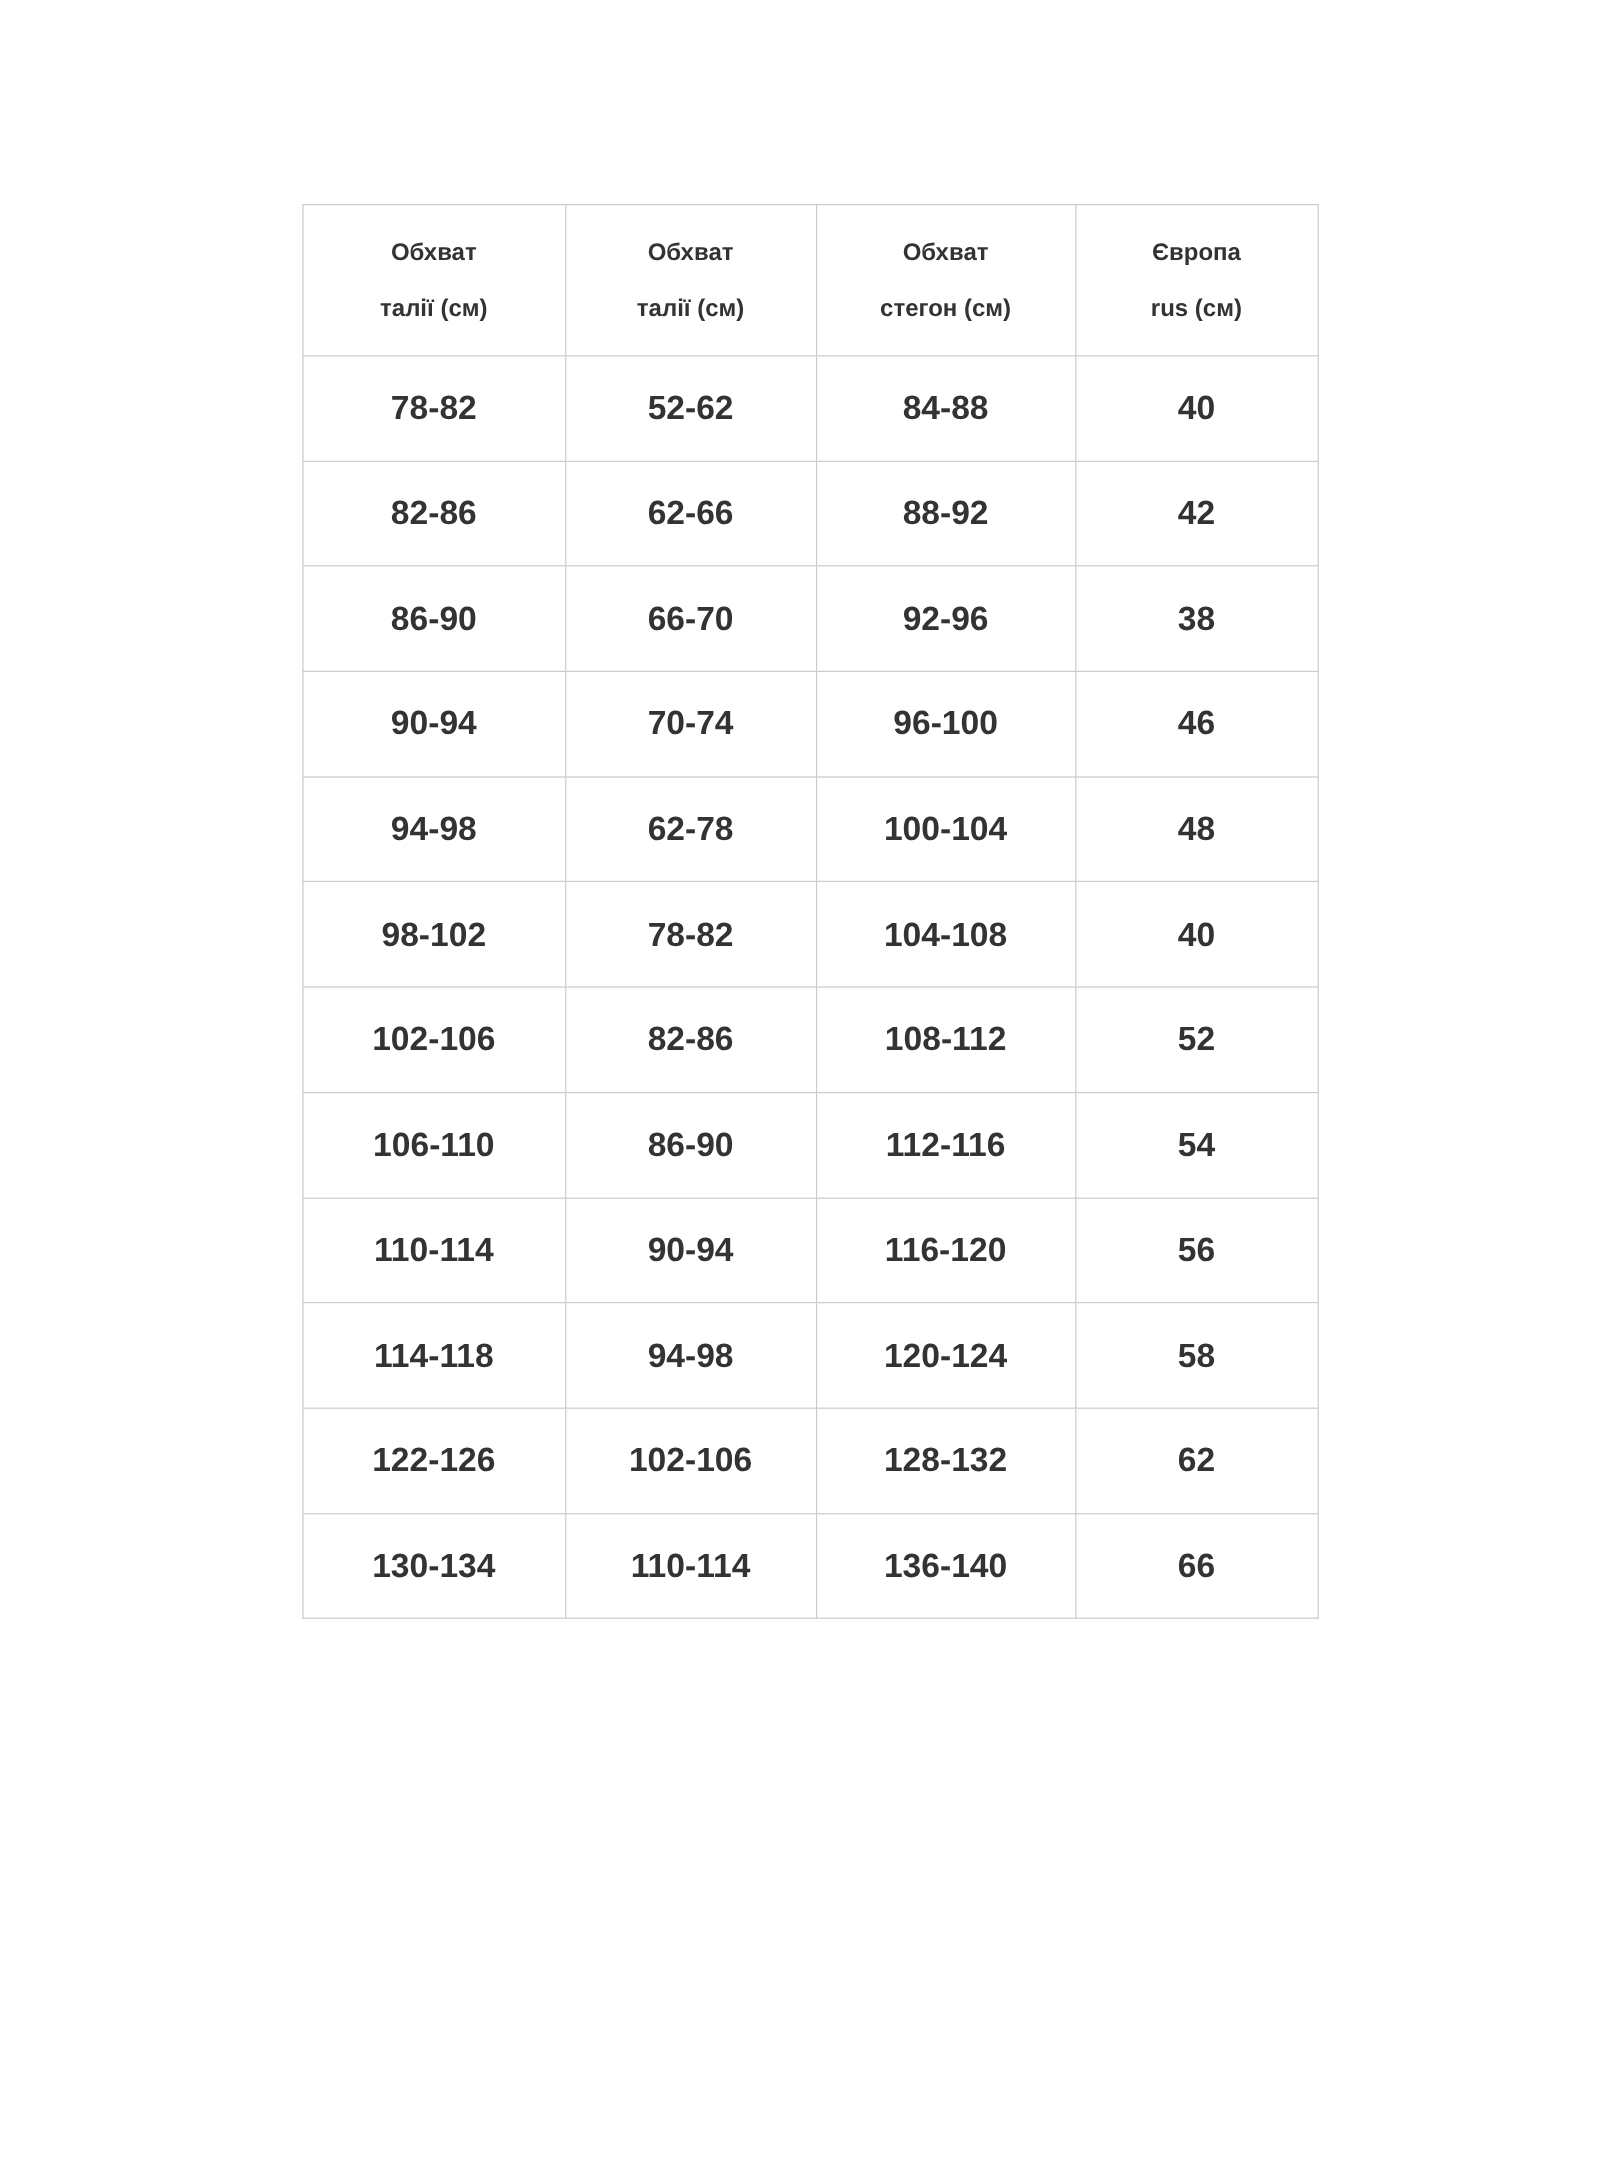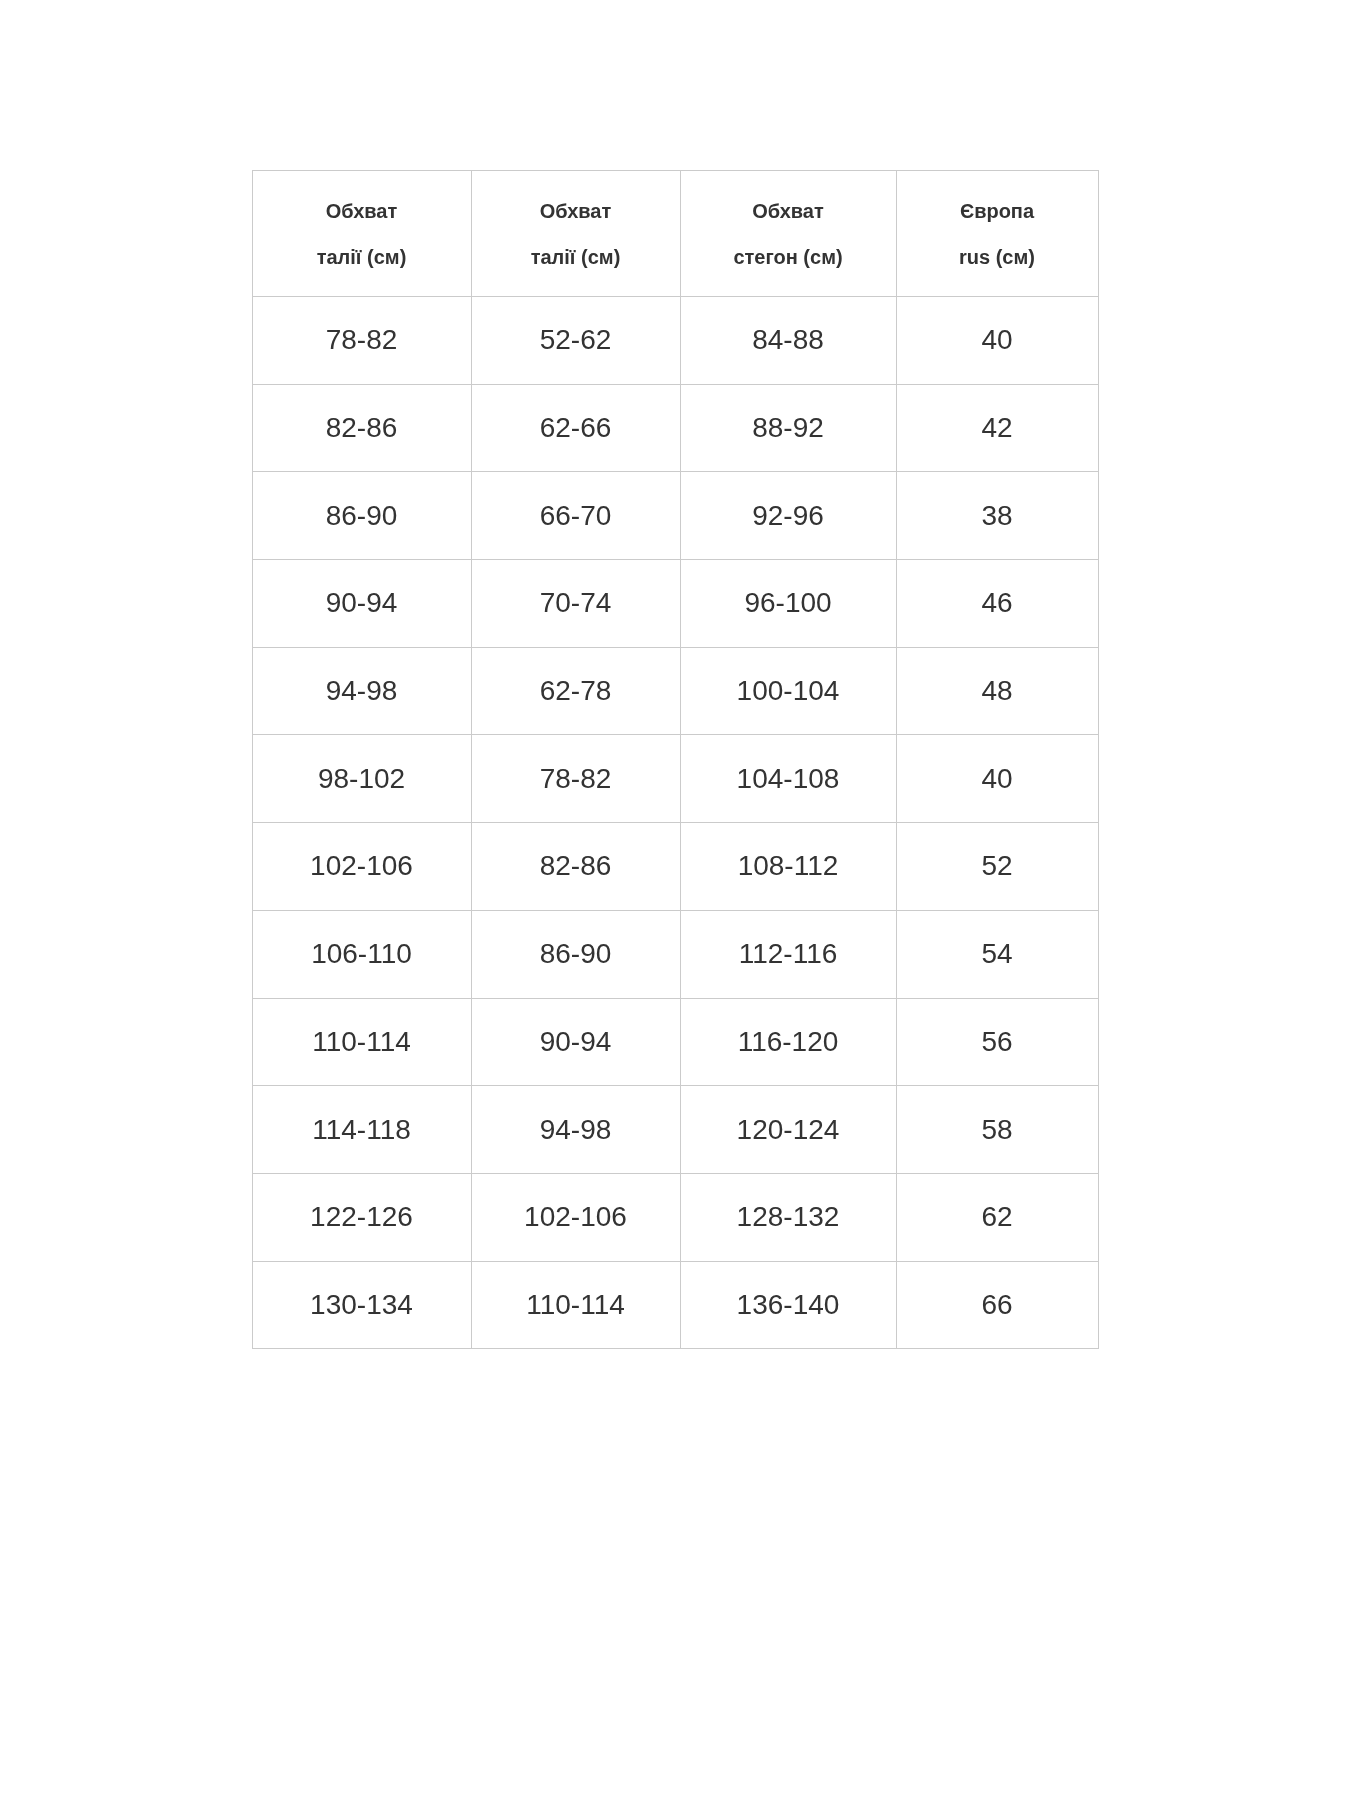--- a/index.html
+++ b/index.html
@@ -35,21 +35,21 @@
   table.size-table th {
     font-size: 20px;
     font-weight: bold;
     line-height: 46px;
   }
   table.size-table tbody tr {
     height: 87.7px;
   }
   table.size-table td {
     font-size: 28px;
-    font-weight: normal;
+    font-weight: bold;
   }
 </style>
 </head>
 <body>
 
 <table class="size-table">
   <colgroup>
     <col style="width:219px">
     <col style="width:209px">
     <col style="width:216px">

